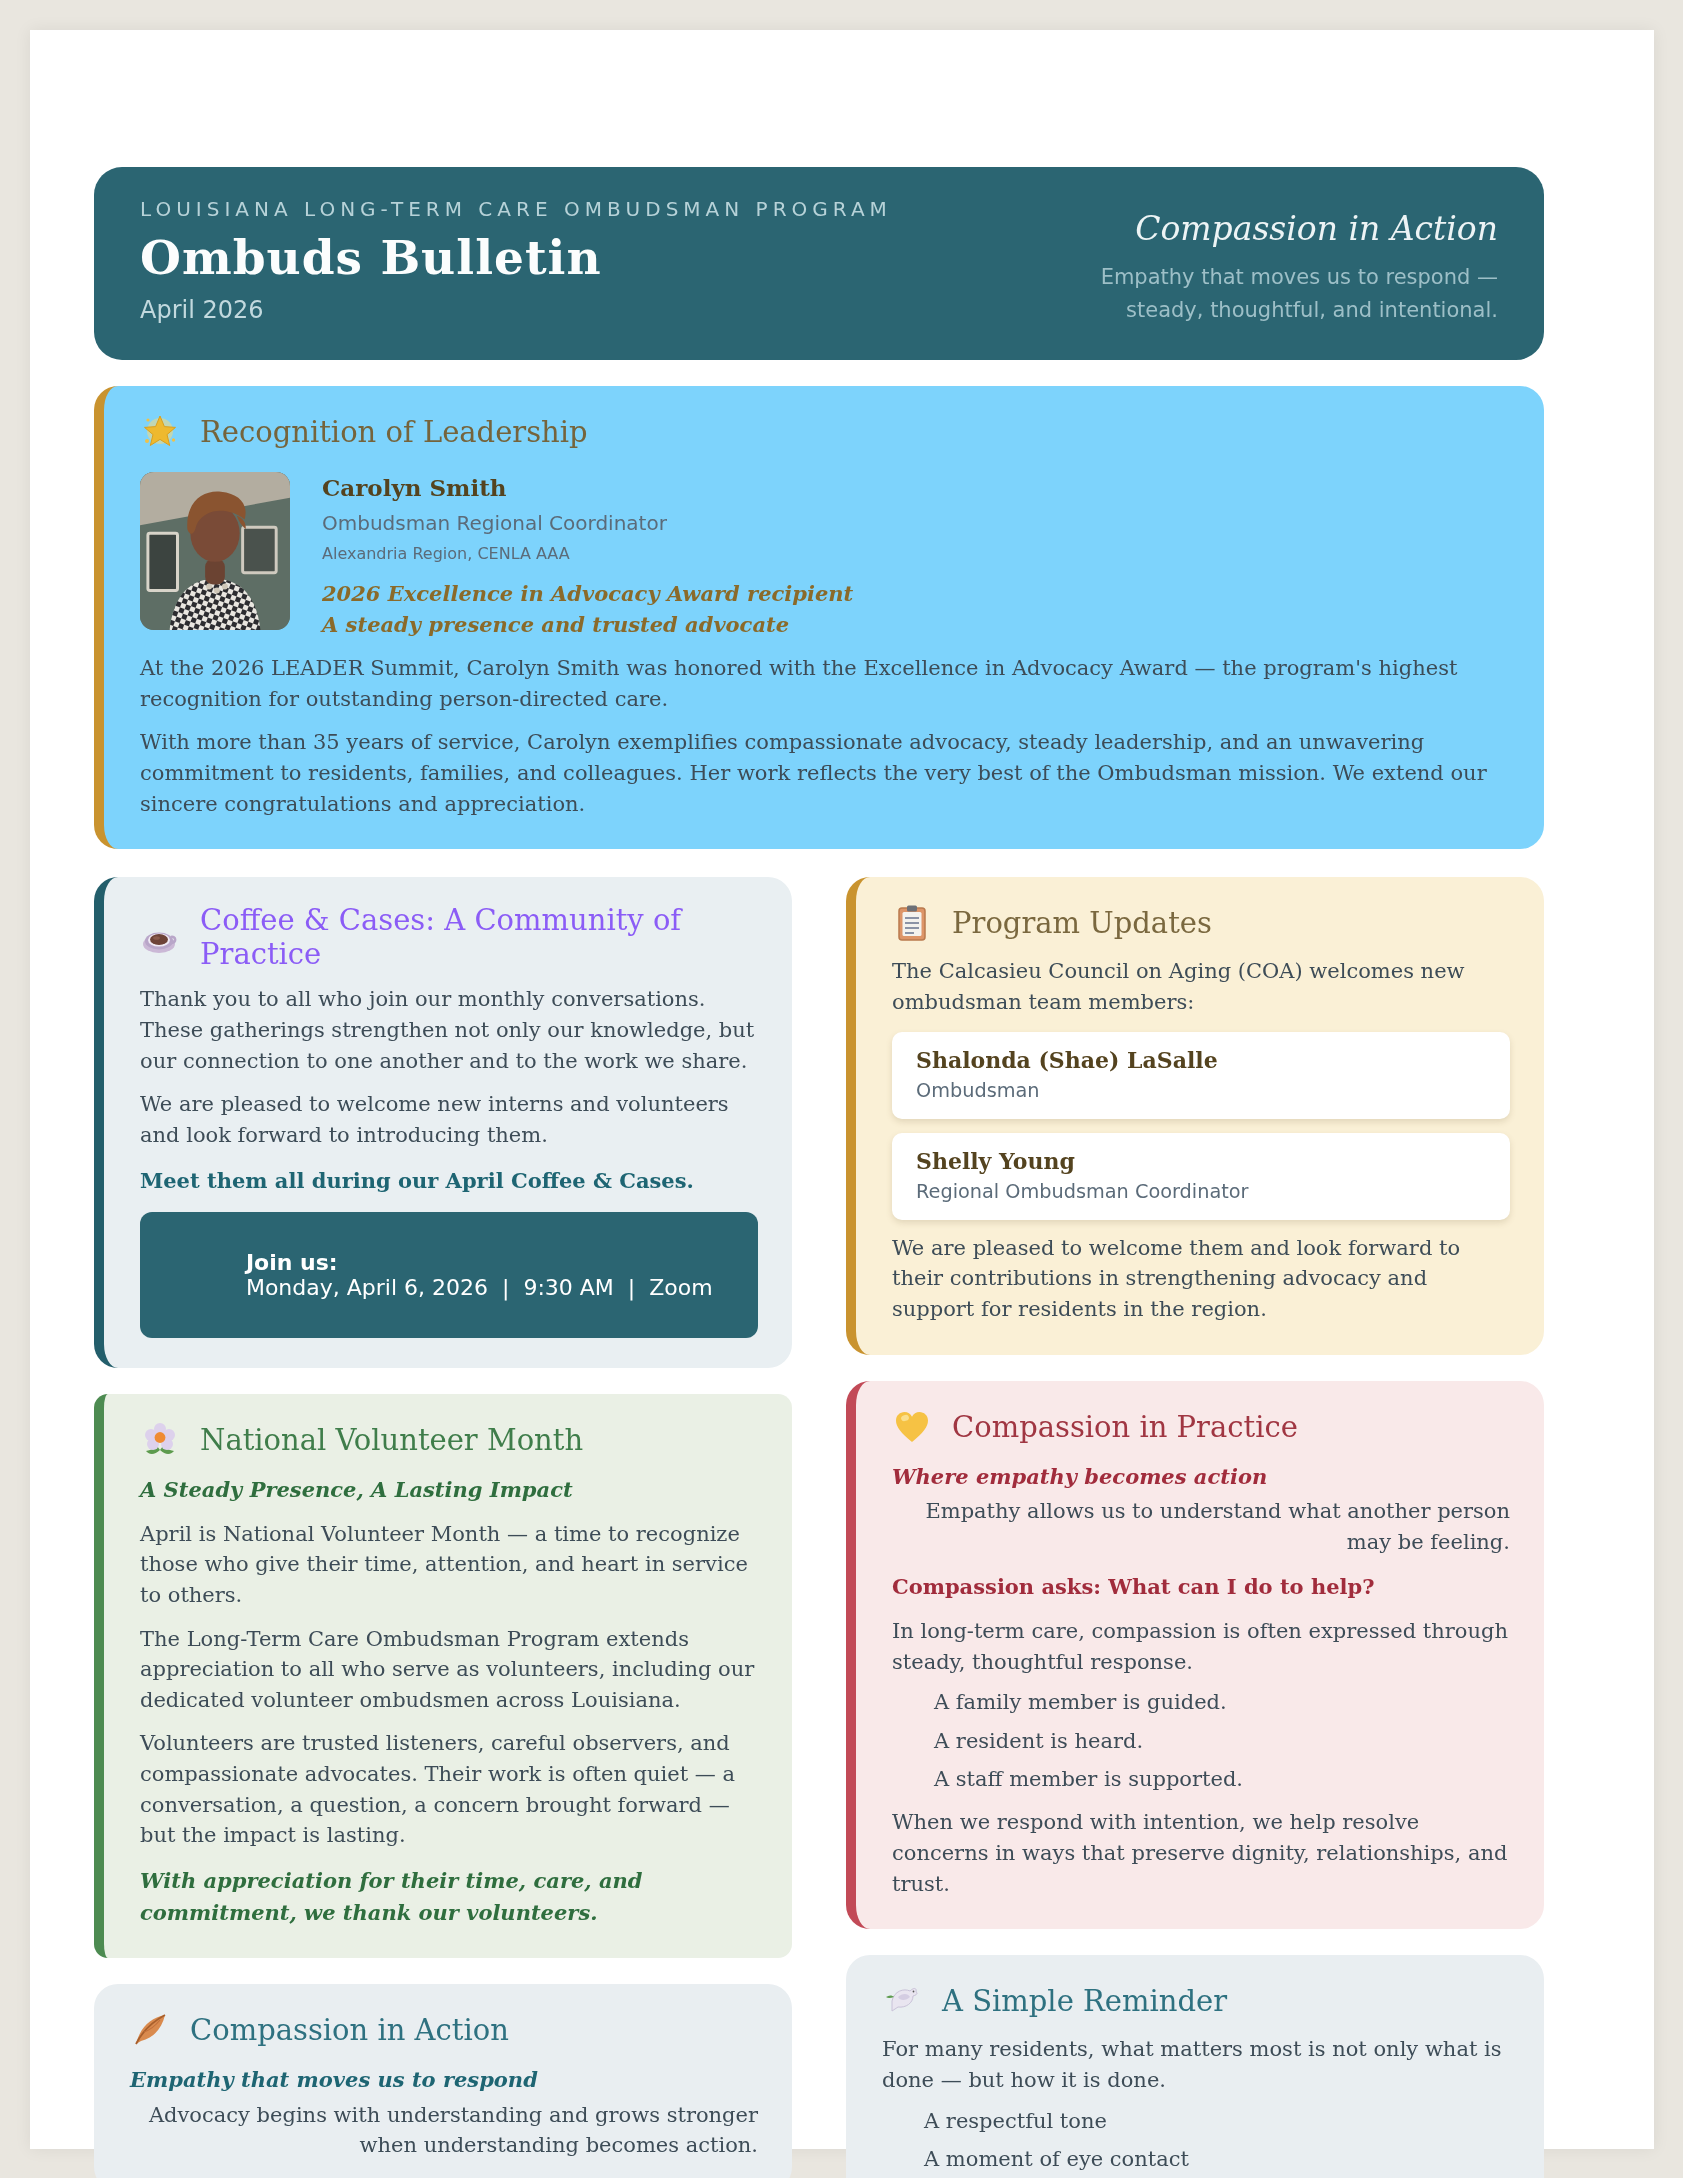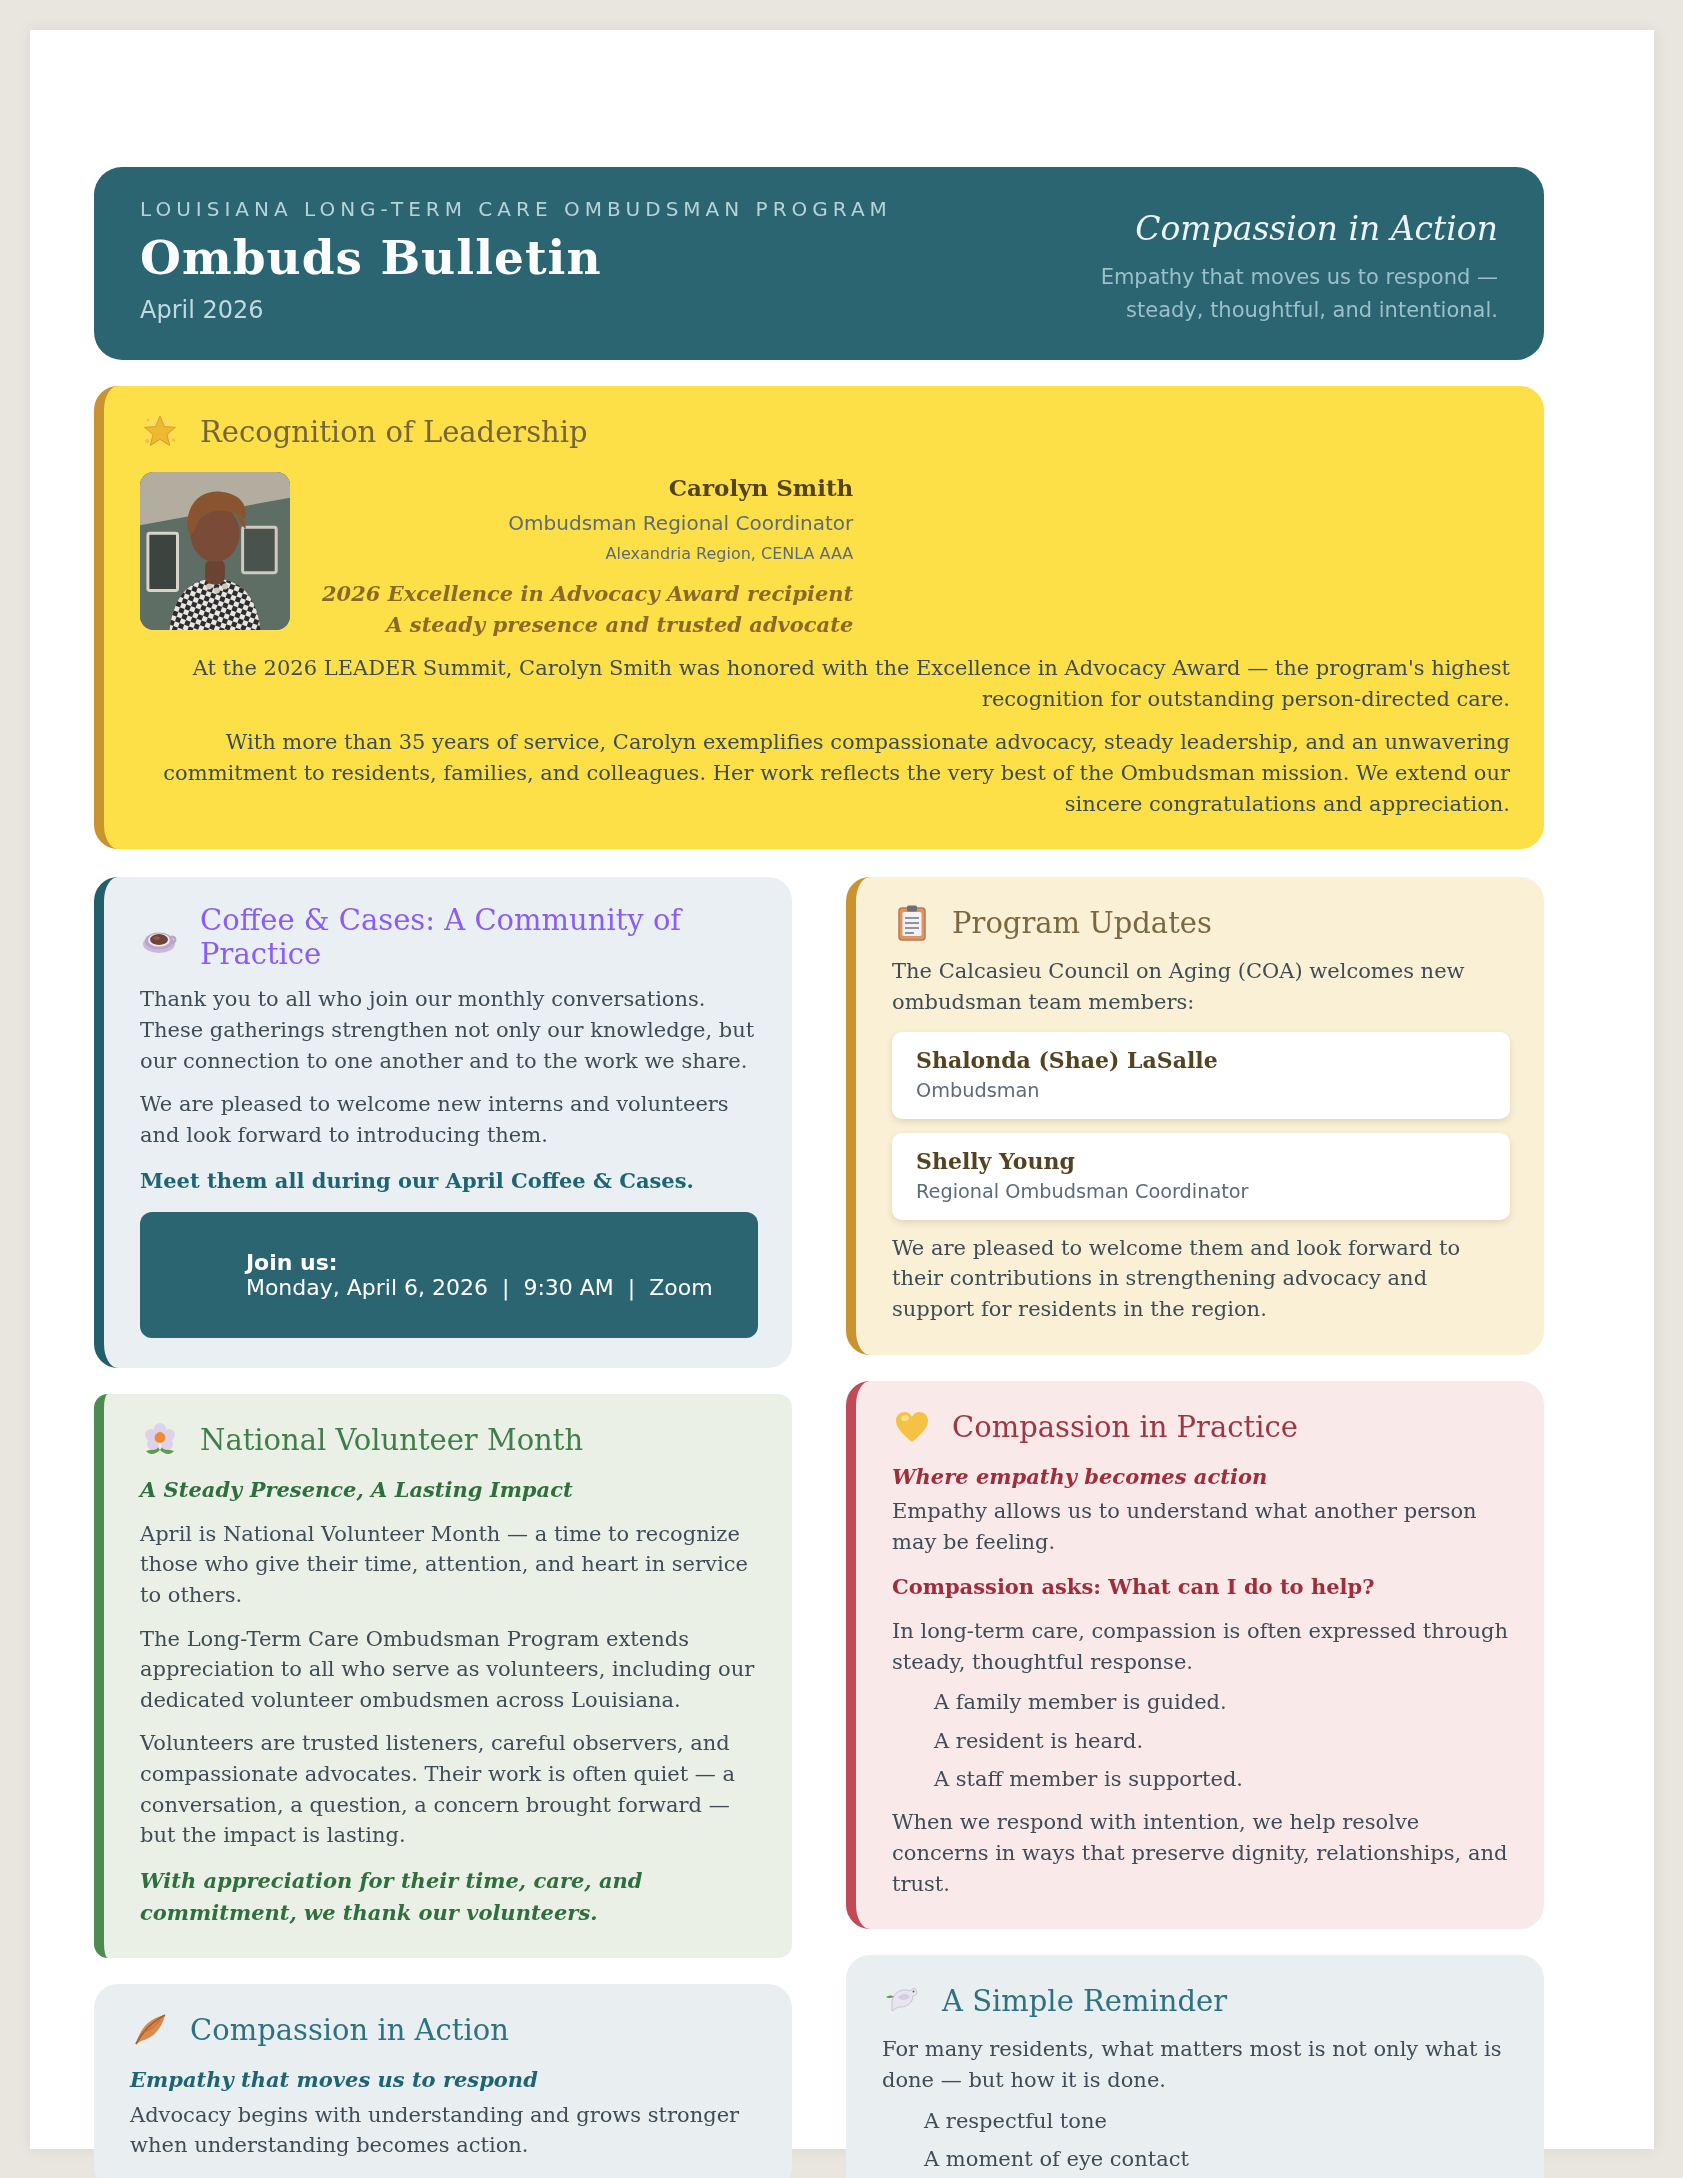--- a/index.html
+++ b/index.html
@@ -34,21 +34,21 @@
   .bordered { border-left:10px solid transparent; }
   .sec-head { display:flex; align-items:center; gap:20px; font-size:29px; }
   .sec-icon { width:40px; height:40px; flex:none; }
   .body-p { font-size:21px; line-height:1.46; color:#3d4c57; margin:13px 0 0 0; }
   .accent { font-weight:bold; font-style:italic; font-size:21px; line-height:1.5; margin-top:14px; }
   .accent-plain { font-weight:bold; font-size:21px; line-height:1.5; margin-top:14px; }
   .plain-list { margin-top:10px; }
   .plain-list div { font-size:21px; line-height:1.45; color:#3d4c57; margin:8px 0 8px 42px; }
 
   
-  .sec-recognition { background:#fde047; border-color:#c9932f;text-align:right; }
+  .sec-recognition { background:#7dd3fc; border-color:#c9932f; }
   .sec-recognition .sec-head { color:#75643c; }
   .profile { display:flex; gap:32px; margin-top:20px; }
   .photo { width:150px; height:158px; border-radius:14px; overflow:hidden; flex:none; background:#64756c; }
   .p-name { font-size:23px; font-weight:bold; color:#54431f; margin-top:2px; }
   .p-role { font-family:"DejaVu Sans",sans-serif; font-size:20px; color:#5b6b79; margin-top:10px; }
   .p-region { font-family:"DejaVu Sans",sans-serif; font-size:16px; color:#5b6b79; margin-top:9px; }
   .award { font-weight:bold; font-style:italic; color:#8a6a2a; font-size:21px; line-height:1.45; }
   .award-1 { margin-top:16px; }
 
   
@@ -86,21 +86,21 @@
   .sec-action .sec-head { color:#2e7180; }
 
   
   .sec-practice { background:#f9e9e9; border-color:#c24a57; }
   .sec-practice .sec-head { color:#a03642; }
   .red-accent { color:#a12c3c; }
 
   
   .sec-reminder { background:#e9eef1; }
   .sec-reminder .sec-head { color:#2e7180; }
-  .tight { margin-top:4px; }
+  .tight { margin-top:4px;text-align:right; }
 </style>
 </head>
 <body>
 
 <div class="page">
   <div class="content">
 
     <div class="masthead">
       <div>
         <div class="eyebrow">LOUISIANA LONG-TERM CARE OMBUDSMAN PROGRAM</div>

